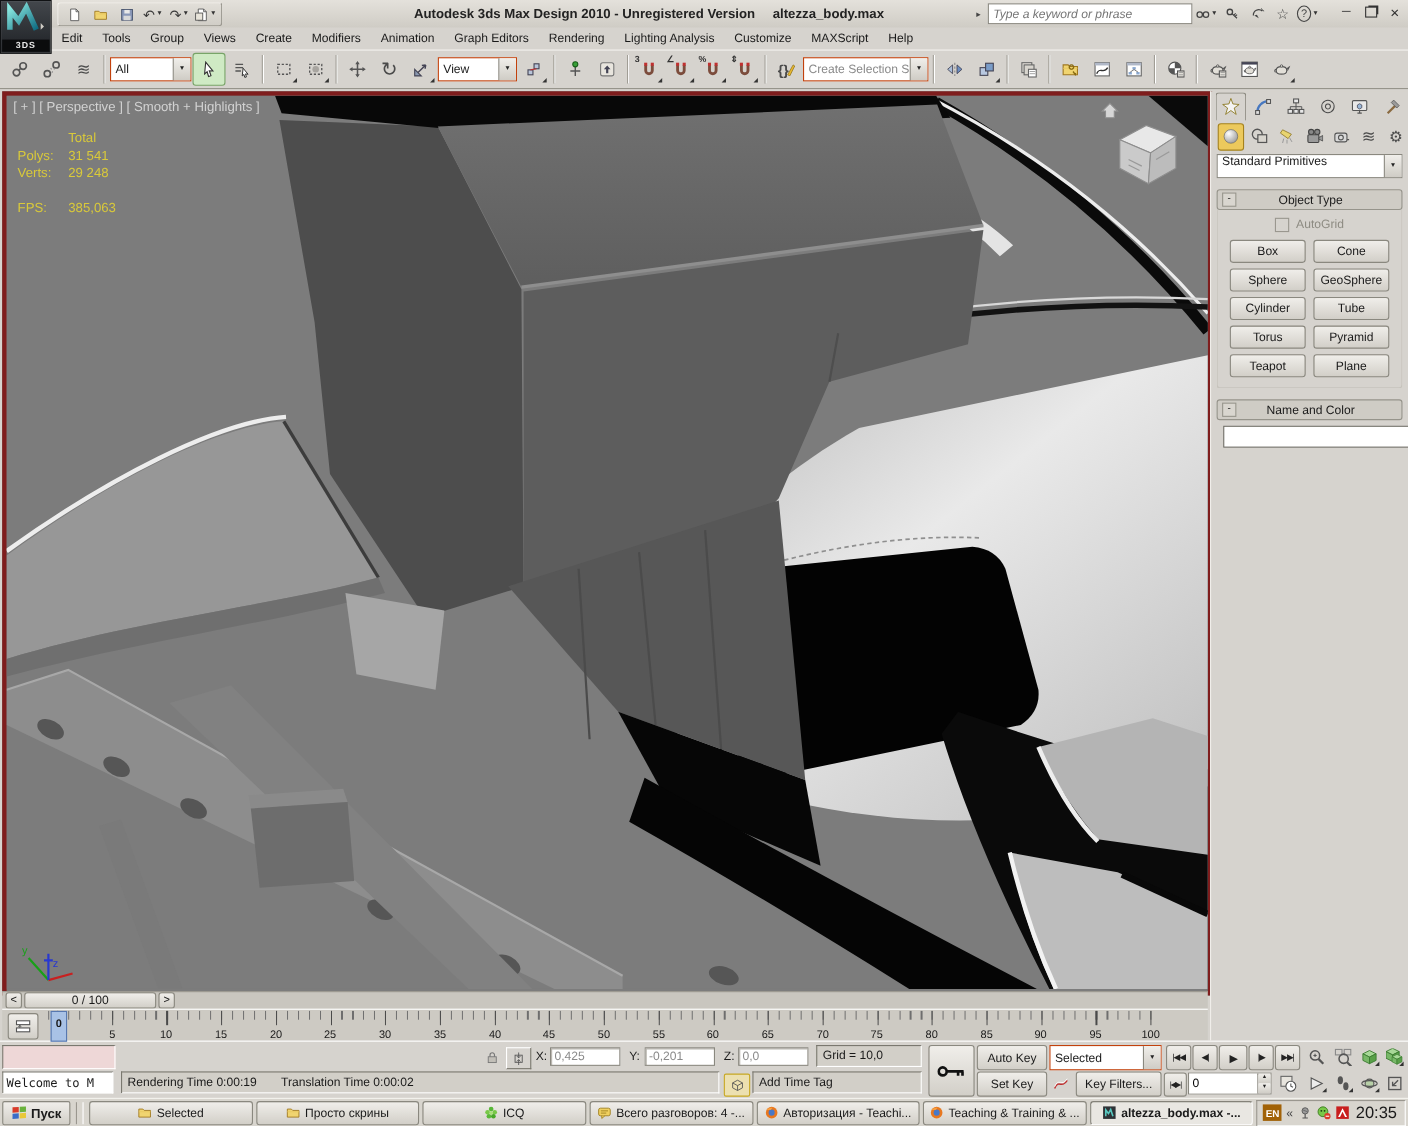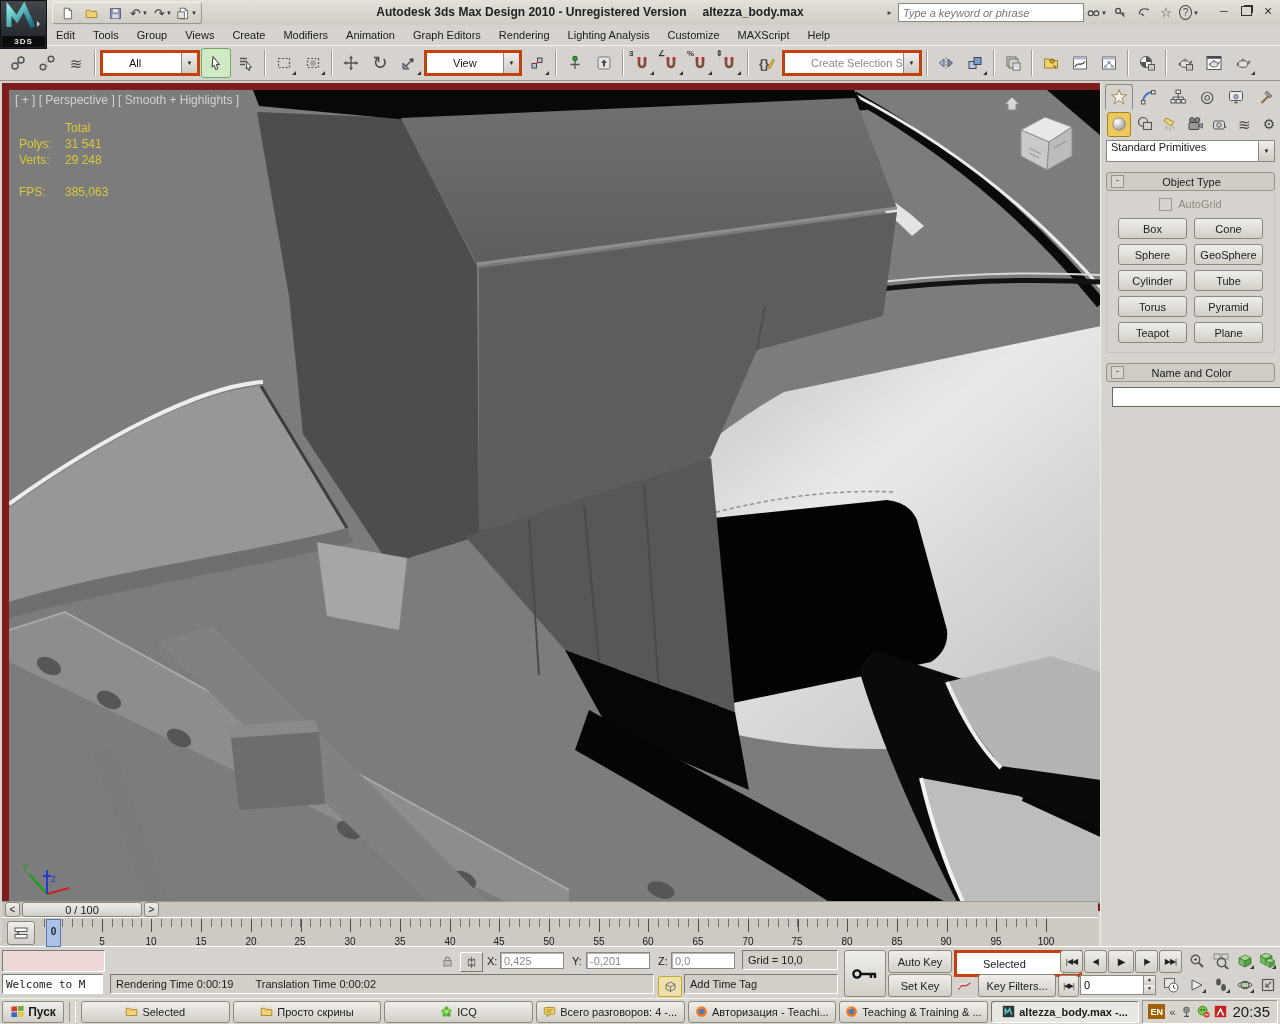--- a/index.html
+++ b/index.html
@@ -41,28 +41,28 @@
   .toolbar{position:absolute;left:0;top:45px;width:1280px;height:36px;background:#d6d3ce;
            border-top:1px solid #f4f2ee;border-bottom:1px solid #96948b;display:flex;align-items:center;
            padding-left:4px;gap:1px;box-sizing:border-box;}
   .tbtn{width:28px;height:28px;border-radius:3px;display:flex;align-items:center;justify-content:center;
         position:relative;flex:0 0 auto;}
   .tbtn.active{background:#cfeac4;border:1px solid #78a468;}
   .tsep{width:1px;height:26px;background:#a09d95;border-right:1px solid #fff;margin:0 3px;flex:0 0 auto;}
   .tglyph{font-size:15px;color:#4a4a4a;line-height:1;}
   .crn::after{content:"";position:absolute;right:2px;bottom:2px;border-left:4px solid transparent;
               border-bottom:4px solid #333;}
-  .tdd{height:20px;display:flex;align-items:center;flex:0 0 auto;border:3px solid #c2410c;background:#fff;padding-left:22px;}
+  .tdd{height:20px;display:flex;align-items:center;flex:0 0 auto;border:1px solid #c2410c;background:#fff;}
   .tddtxt{flex:1;padding:0 4px;white-space:nowrap;overflow:hidden;}
   .ddbtn{width:15px;height:100%;background:linear-gradient(#f0eeea,#cfccc5);border-left:1px solid #8a887f;
          display:flex;align-items:center;justify-content:center;}
   .ddbtn::after{content:"▼";font-size:6px;color:#222;}
   .mglbl{position:absolute;left:1px;top:0px;font-size:8px;font-weight:bold;color:#333;}
   
-  .vp{position:absolute;left:2px;top:83px;width:1092px;height:814px;border:7px solid #7f1d1d;background:#7c7c7c;}
+  .vp{position:absolute;left:2px;top:83px;width:1092px;height:814px;border:4px solid #7f1d1d;background:#7c7c7c;}
   .vplabel{position:absolute;left:6px;top:3px;color:#d2d2d2;font-size:12px;z-index:3;}
   .vpstats{position:absolute;left:10px;top:30px;z-index:3;color:#d9c93a;font-size:12px;line-height:16px;}
   .srow{display:flex;}
   .slbl{width:46px;}
   .gapt{margin-top:16px;}
   .scene{position:absolute;left:0;top:0;width:1092px;height:812px;}
   
   .cp{position:absolute;left:1100px;top:83px;width:180px;height:863px;background:#d6d3ce;box-sizing:border-box;
       border-left:1px solid #f0eeea;}
   .cptabs{display:flex;height:27px;align-items:flex-end;padding-left:4px;gap:1px;}

